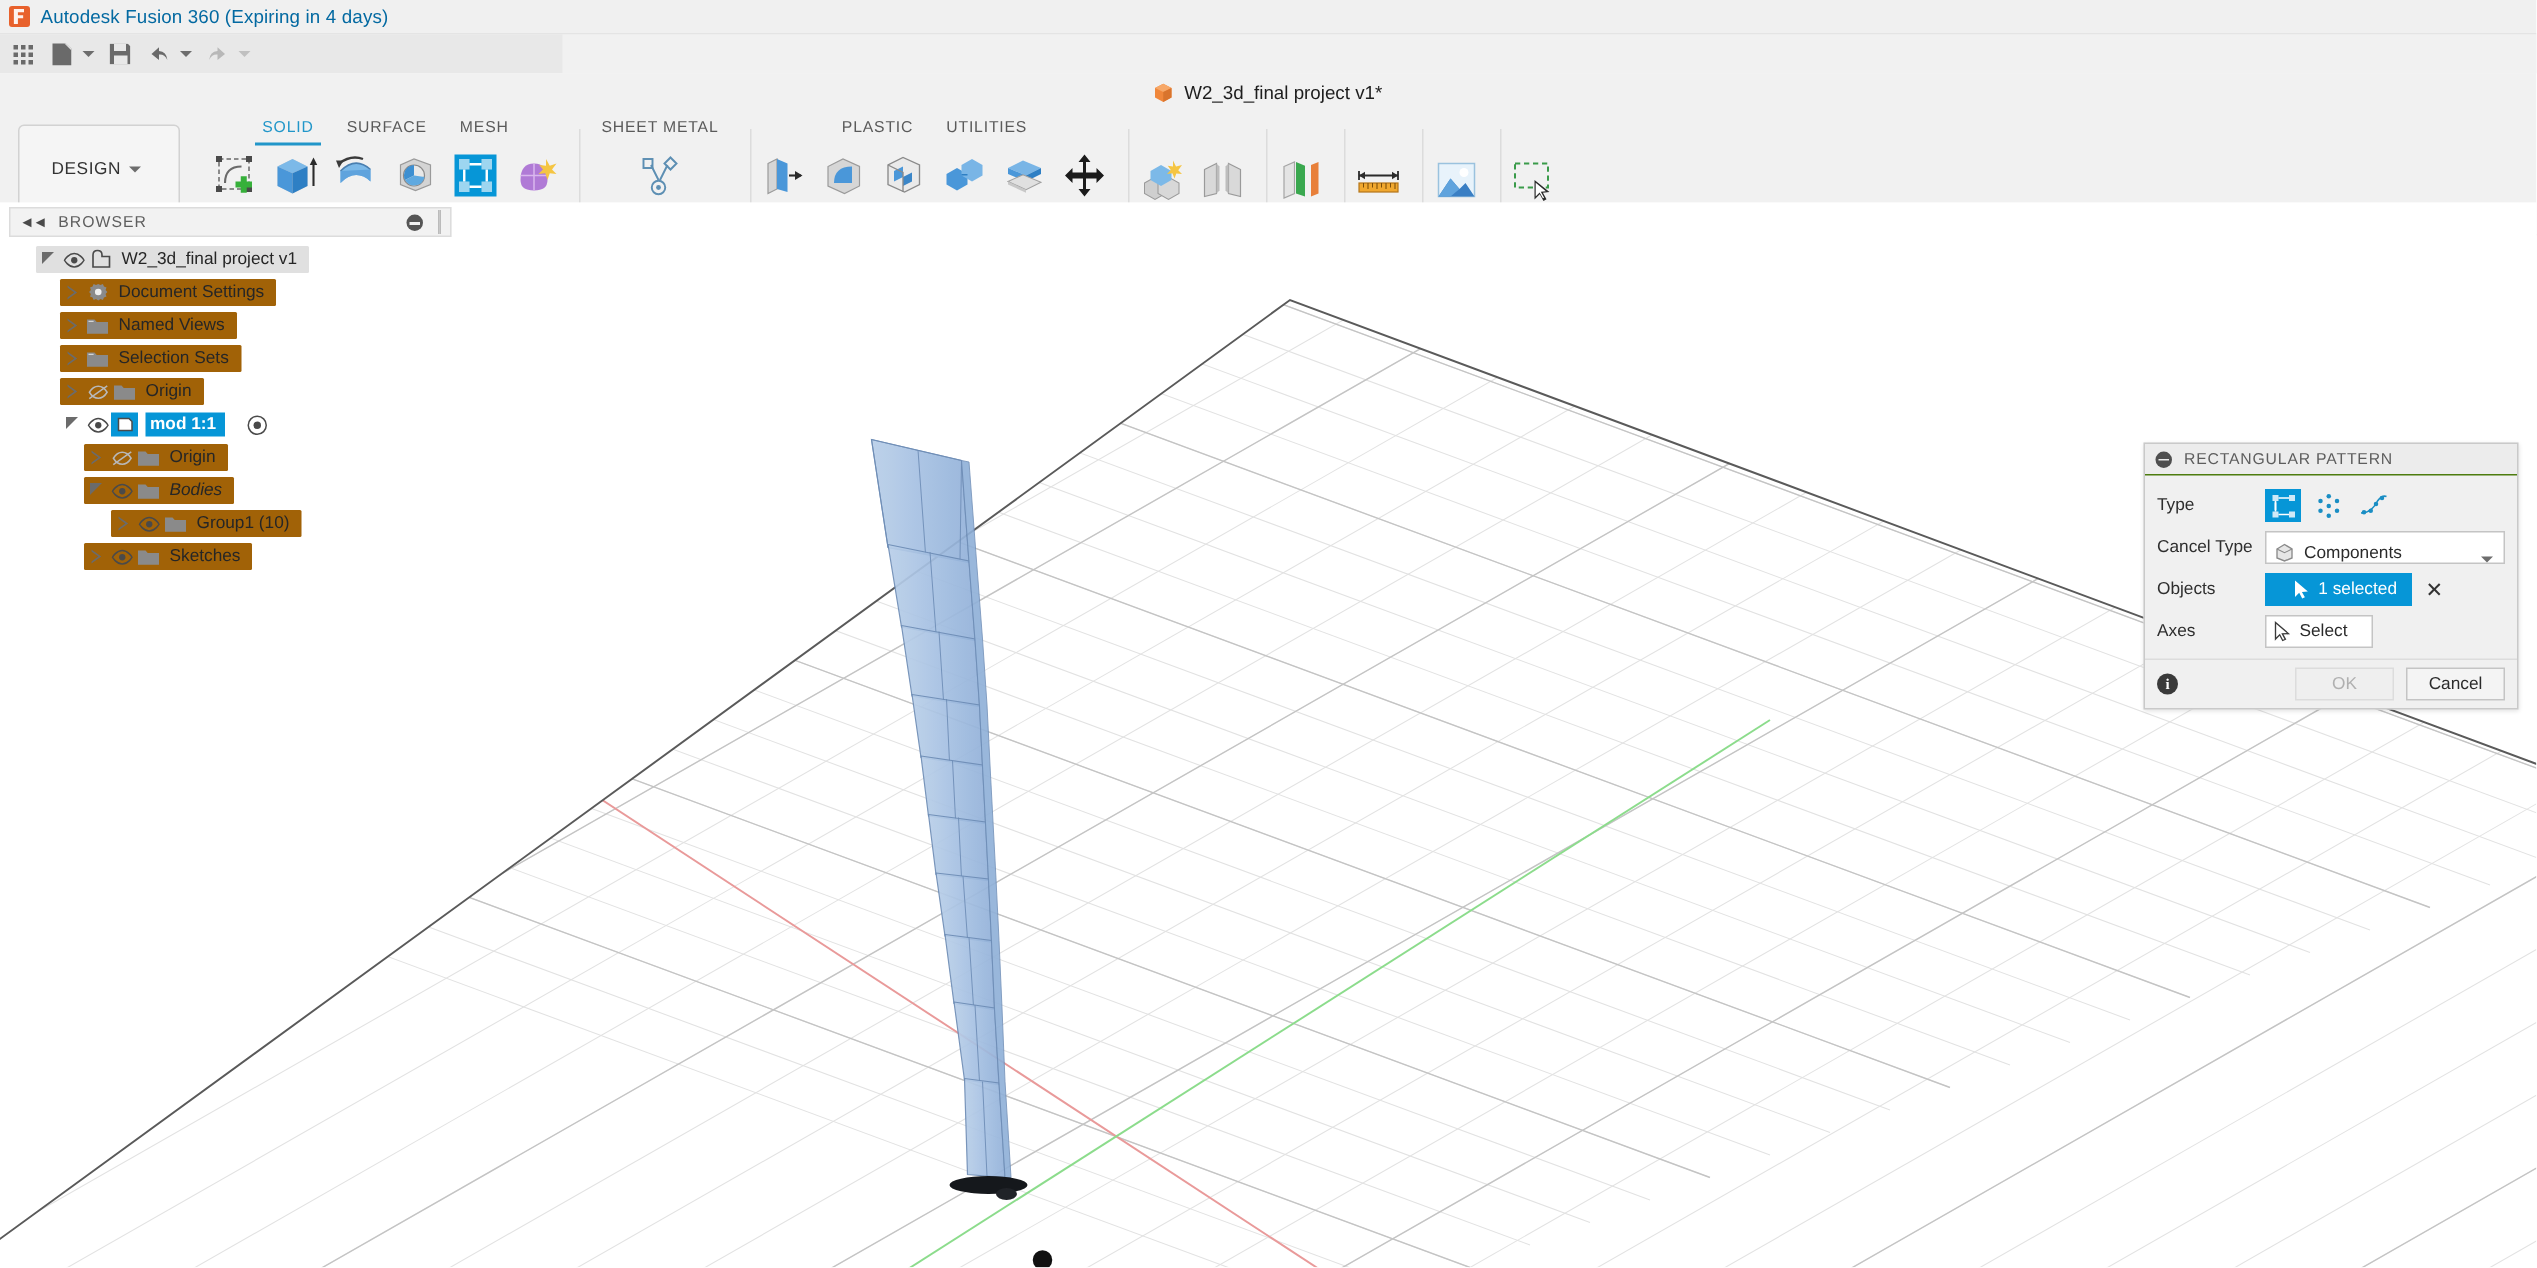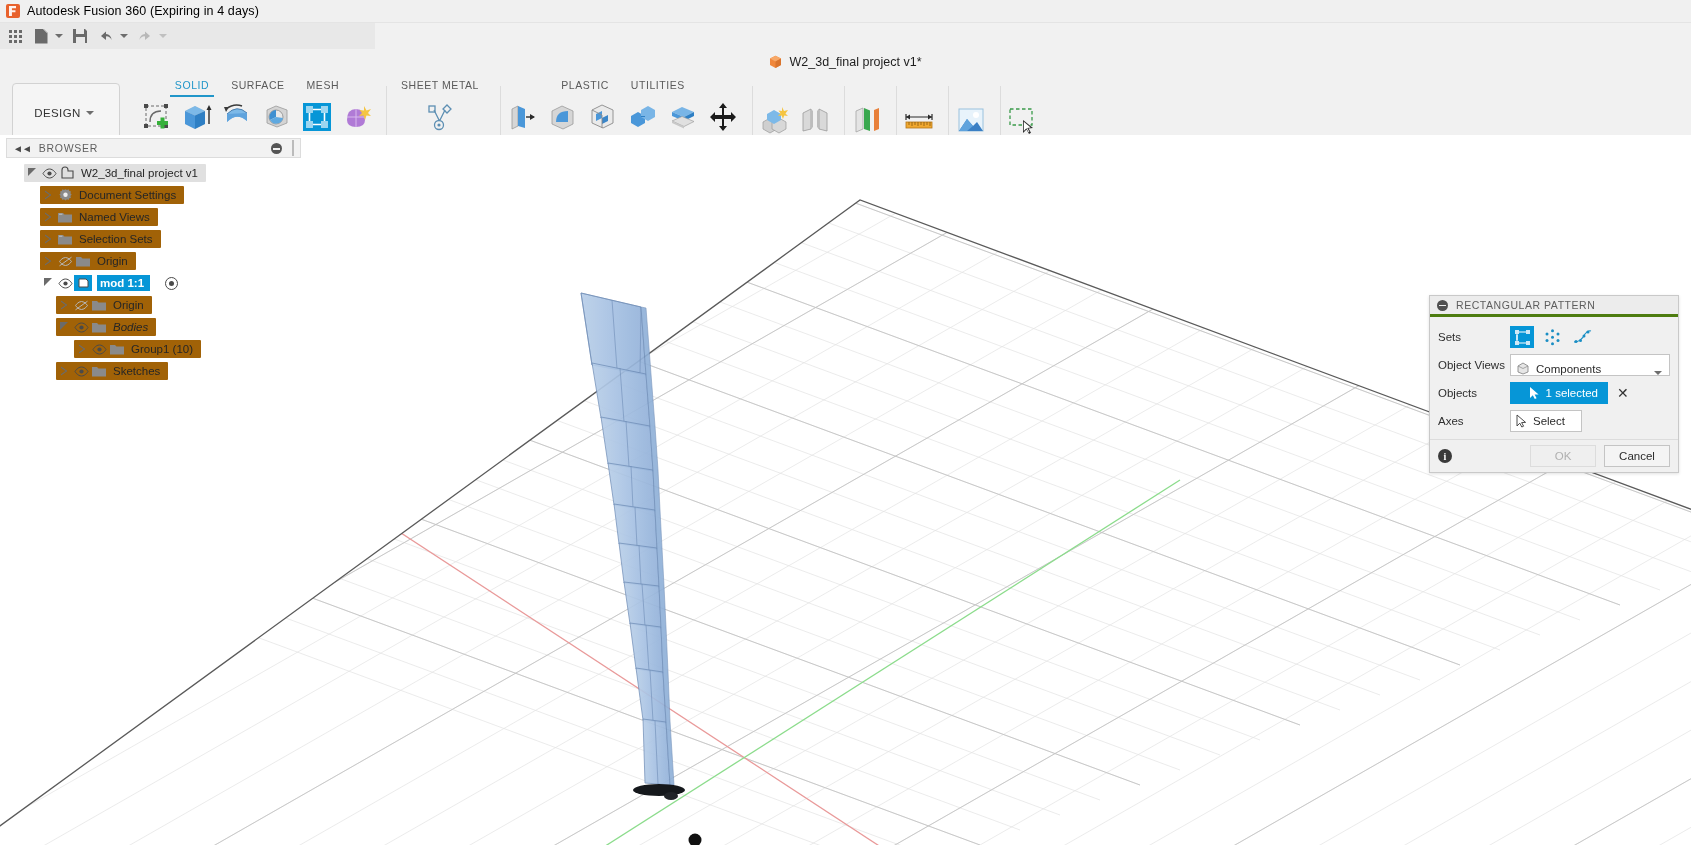--- a/index.html
+++ b/index.html
@@ -30,21 +30,21 @@
   .app-icon::after {
     content: "";
     position: absolute; left: 3px; top: 2px;
     width: 7px; height: 10px;
     background: #fff;
     clip-path: polygon(0 0,100% 0,100% 22%,42% 22%,42% 42%,92% 42%,92% 62%,42% 62%,42% 100%,0 100%);
     opacity: .92;
   }
   .title-text {
     font-size: 12.5px;
-    color: #000000;
+    color: #0369a1;
     letter-spacing: .1px;
   }
 
   
   .qat-row {
     height: 26px;
     background: #e8e8e8;
     display: flex;
     align-items: center;
     position: relative;
@@ -288,21 +288,21 @@
     background: #f0f0f0;
     border: 1px solid #c9c9c9;
     font-size: 11.5px;
     color: #2b2b2b;
     z-index: 40;
     box-shadow: 0 1px 3px rgba(0,0,0,.12);
   }
   .dlg-head {
     height: 21px;
     background: #ececec;
-    border-bottom: 3px solid #4d7c0f;
+    border-bottom: 1px solid #4d7c0f;
     display: flex; align-items: center; gap: 8px;
     padding-left: 7px;
     font-size: 10.5px; letter-spacing: .55px; color: #5d5d5d;
   }
   .dlg-head .mcircle {
     width: 11px;height:11px;border-radius:50%;background:#4f4f4f;position:relative; flex:none;
   }
   .dlg-head .mcircle::after{content:"";position:absolute;left:2px;top:5px;width:7px;height:1.5px;background:#ececec;}
   .dlg-body { padding: 6px 8px 4px 8px; }
   .frow { display:flex; align-items:center; min-height: 28px; }
@@ -1074,21 +1074,21 @@
 
   <div class="dialog">
     <div class="dlg-head">
       <span class="mcircle"></span>
       <span>RECTANGULAR PATTERN</span>
     </div>
 
     <div class="dlg-body">
 
       <div class="frow">
-        <span class="flabel">Sets</span>
+        <span class="flabel">Type</span>
         <span class="type-icons">
           <span class="tybtn on">
             <svg width="17" height="17" viewBox="0 0 17 17">
               <rect x="1" y="1" width="4" height="4" fill="#cfe9f7"></rect>
                 <rect x="12" y="1" width="4" height="4" fill="#cfe9f7"></rect>
               <rect x="1" y="12" width="4" height="4" fill="#cfe9f7"></rect>
                 <rect x="12" y="12" width="4" height="4" fill="#cfe9f7"></rect>
               <path d="M5 3 L12 3 M3 5 L3 12 M5 14 L12 14" stroke="#fff" stroke-width="1.1"></path>
               <path d="M3 6 L3 11" stroke="#fff" stroke-width="1.1"></path>
             </svg>
@@ -1110,21 +1110,21 @@
               <circle cx="3" cy="12.5" r="1.5" fill="#1a8ec4"></circle>
                 <circle cx="7.5" cy="11.5" r="1.5" fill="#1a8ec4"></circle>
               <circle cx="11" cy="7" r="1.5" fill="#1a8ec4"></circle>
                 <circle cx="15" cy="3" r="1.5" fill="#1a8ec4"></circle>
             </svg>
           </span>
         </span>
       </div>
 
       <div class="frow">
-        <span class="flabel">Object Views</span>
+        <span class="flabel">Cancel Type</span>
         <span class="sel-input">
           <span style="margin-right:6px;display:flex;">
             <svg width="14" height="13" viewBox="0 0 14 13">
                 <path d="M2 4 L7 1 L12 4 L12 10 L7 12 L2 10 Z" fill="#e6e6e6" stroke="#8a8a8a" stroke-width="0.9"></path>
                 <path d="M2 4 L7 6.5 L12 4" fill="none" stroke="#8a8a8a" stroke-width="0.7"></path>
               </svg>
           </span>
           <span>Components</span>
           <span class="caret-dn"></span>
         </span>

